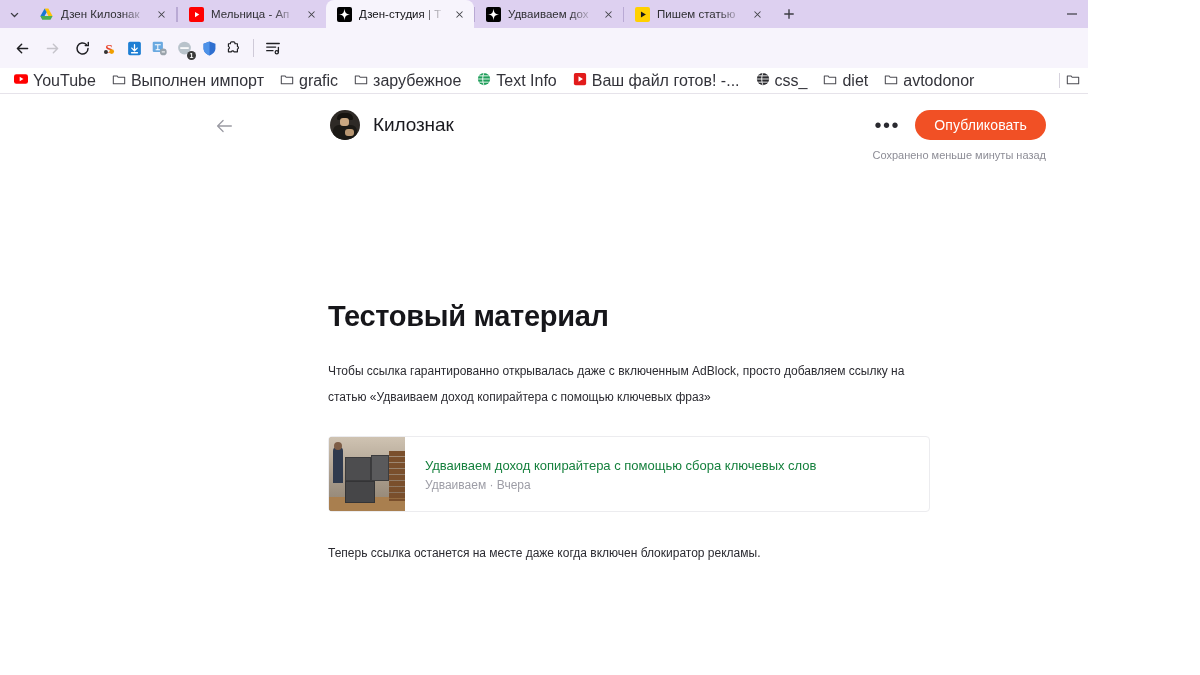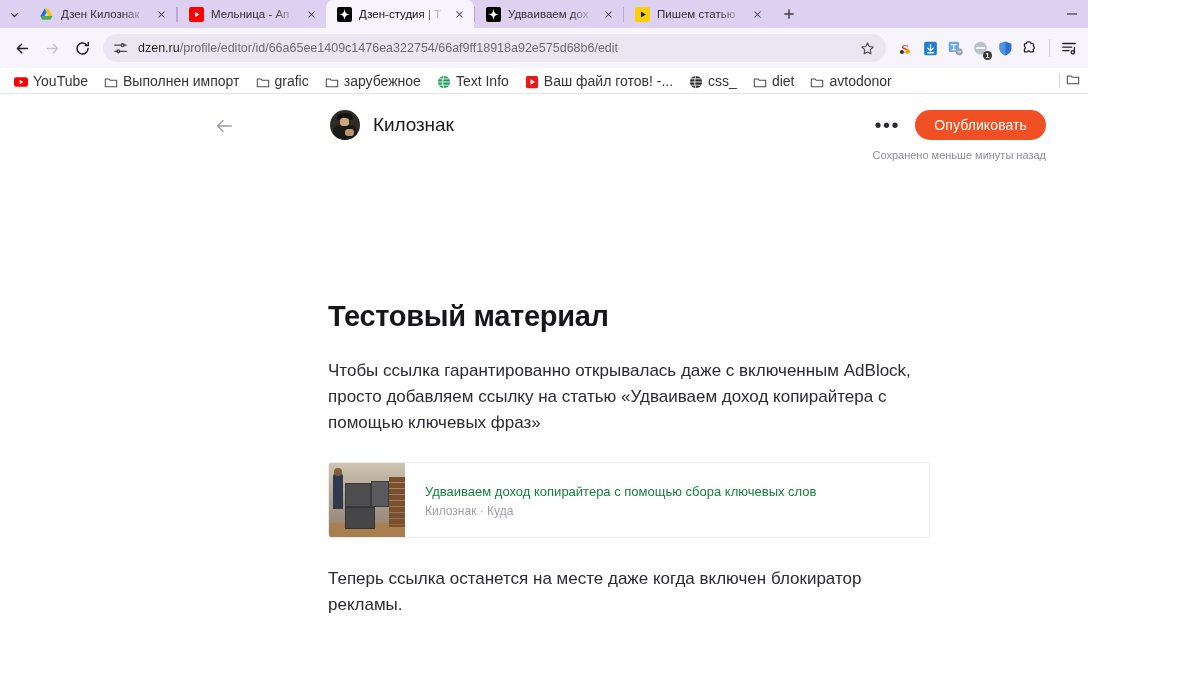--- a/index.html
+++ b/index.html
@@ -173,24 +173,24 @@
     height: 26px;
     background: #ffffff;
     display: flex;
     align-items: center;
     padding: 0 8px;
     gap: 4px;
     border-bottom: 1px solid #e6e3ea;
     flex: 0 0 26px;
   }
   .bm {
-    display: flex; align-items: flex-end; gap: 5px;
+    display: flex; align-items: flex-start; gap: 5px;
     padding: 2px 6px;
     border-radius: 4px;
-    font-size: 14px;
+    font-size: 16px;
     color: #33333a;
     white-space: nowrap;
   }
   .bm .bmicon { width: 14px; height: 14px; display:flex; align-items:center; justify-content:center; flex:0 0 14px; }
   .bm-right { margin-left: auto; display: flex; align-items: center; gap: 6px; }
   .bm-sep { width:1px; height:15px; background:#d6d2dd; }
 
   
   .page {
     flex: 1 1 auto;
@@ -272,21 +272,21 @@
   }
   .art-title {
     font-size: 29px;
     font-weight: 700;
     color: #16161a;
     letter-spacing: -0.3px;
     margin-bottom: 24px;
     line-height: 1.2;
   }
   .art-para {
-    font-size: 17px;
+    font-size: 12px;
     line-height: 26px;
     color: #2b2b31;
     margin-bottom: 26px;
   }
 
   .link-card {
     border: 1px solid #ececef;
     border-radius: 4px;
     display: flex;
     align-items: stretch;
@@ -447,35 +447,20 @@
           <path d="M4 10h12M11 5l5 5-5 5"></path>
         </svg>
     </div>
     <div class="tb-btn">
       <svg viewBox="0 0 20 20" fill="none" stroke="currentColor" stroke-width="1.7" stroke-linecap="round">
           <path d="M16.5 10a6.5 6.5 0 1 1-2-4.7"></path>
           <path d="M16.8 3v3.6h-3.6"></path>
         </svg>
     </div>
 
-    <div class="omnibox">
-      <span class="siteicon">
-        <svg viewBox="0 0 20 20" fill="none" stroke="currentColor" stroke-width="1.4" stroke-linecap="round">
-          <path d="M4 6.5h7M13.5 6.5h2.5M4 13h2.5M9 13h7"></path>
-          <circle cx="12.3" cy="6.5" r="1.5"></circle>
-            <circle cx="7.7" cy="13" r="1.5"></circle>
-        </svg>
-      </span>
-      <span class="url"><span class="host">dzen.ru</span><span>/profile/editor/id/66a65ee1409c1476ea322754/66af9ff18918a92e575d68b6/edit</span></span>
-      <span class="star">
-        <svg width="15" height="15" viewBox="0 0 20 20" fill="none" stroke="currentColor" stroke-width="1.4" stroke-linejoin="round">
-            <path d="M10 2.5l2.3 4.9 5.2.7-3.8 3.7.95 5.3L10 14.6l-4.65 2.5.95-5.3L2.5 8.1l5.2-.7z"></path>
-          </svg>
-      </span>
-    </div>
 
     <div class="ext-icons">
       <div class="ext">
         <svg width="18" height="18" viewBox="0 0 20 20">
             <text x="10" y="15" font-size="15" font-weight="bold" text-anchor="middle" fill="#e8432b" font-family="Liberation Serif, serif">S</text>
             <circle cx="13" cy="14" r="2.6" fill="#f0a000"></circle>
             <circle cx="6.6" cy="14.4" r="2.2" fill="#333"></circle>
           </svg>
       </div>
       <div class="ext">
@@ -640,21 +625,21 @@
             <span class="t-floor"></span>
           <span class="t-wood"></span>
             <span class="t-cab3"></span>
           <span class="t-cab1"></span>
             <span class="t-cab2"></span>
           <span class="t-person"></span>
             <span class="t-head"></span>
         </div>
         <div class="lc-body">
           <div class="lc-title">Удваиваем доход копирайтера с помощью сбора ключевых слов</div>
-          <div class="lc-meta">Килознак · Куда</div>
+          <div class="lc-meta">Удваиваем · Вчера</div>
         </div>
       </div>
 
       <div class="art-para">Теперь ссылка останется на месте даже когда включен блокиратор рекламы.</div>
     </div>
 
   </div>
 </div>
 
 </body></html>

